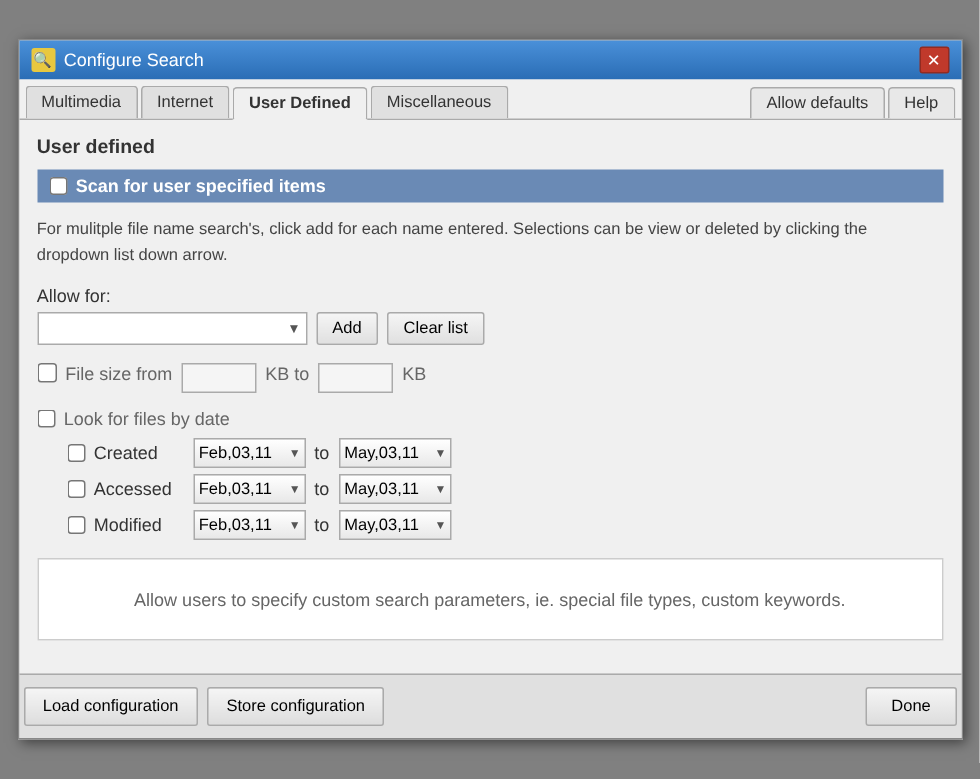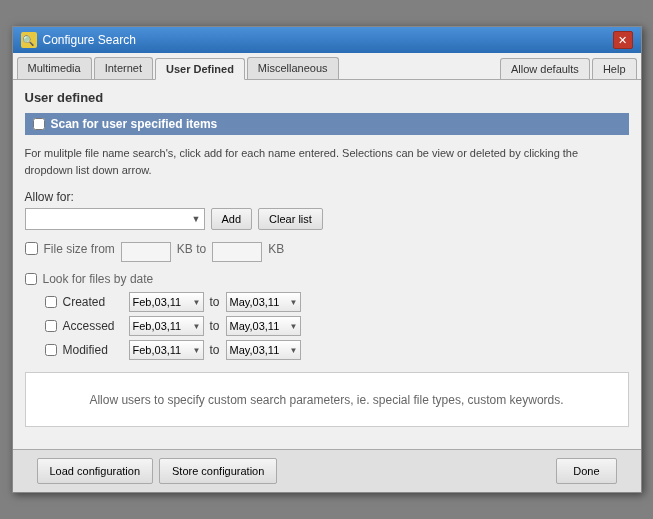--- a/index.html
+++ b/index.html
@@ -256,21 +256,21 @@
       justify-content: center;
     }
     .info-text {
       font-size: 12px;
       color: #666;
       text-align: center;
     }
     .bottom-bar {
       background: #e0e0e0;
       border-top: 1px solid #aaa;
-      padding: 8px 24px;
+      padding: 8px 3px;
       display: flex;
       align-items: center;
       gap: 6px;
     }
     .bottom-btn {
       height: 26px;
       padding: 0 12px;
       border: 1px solid #aaa;
       background: linear-gradient(to bottom, #f5f5f5, #ddd);
       cursor: pointer;

